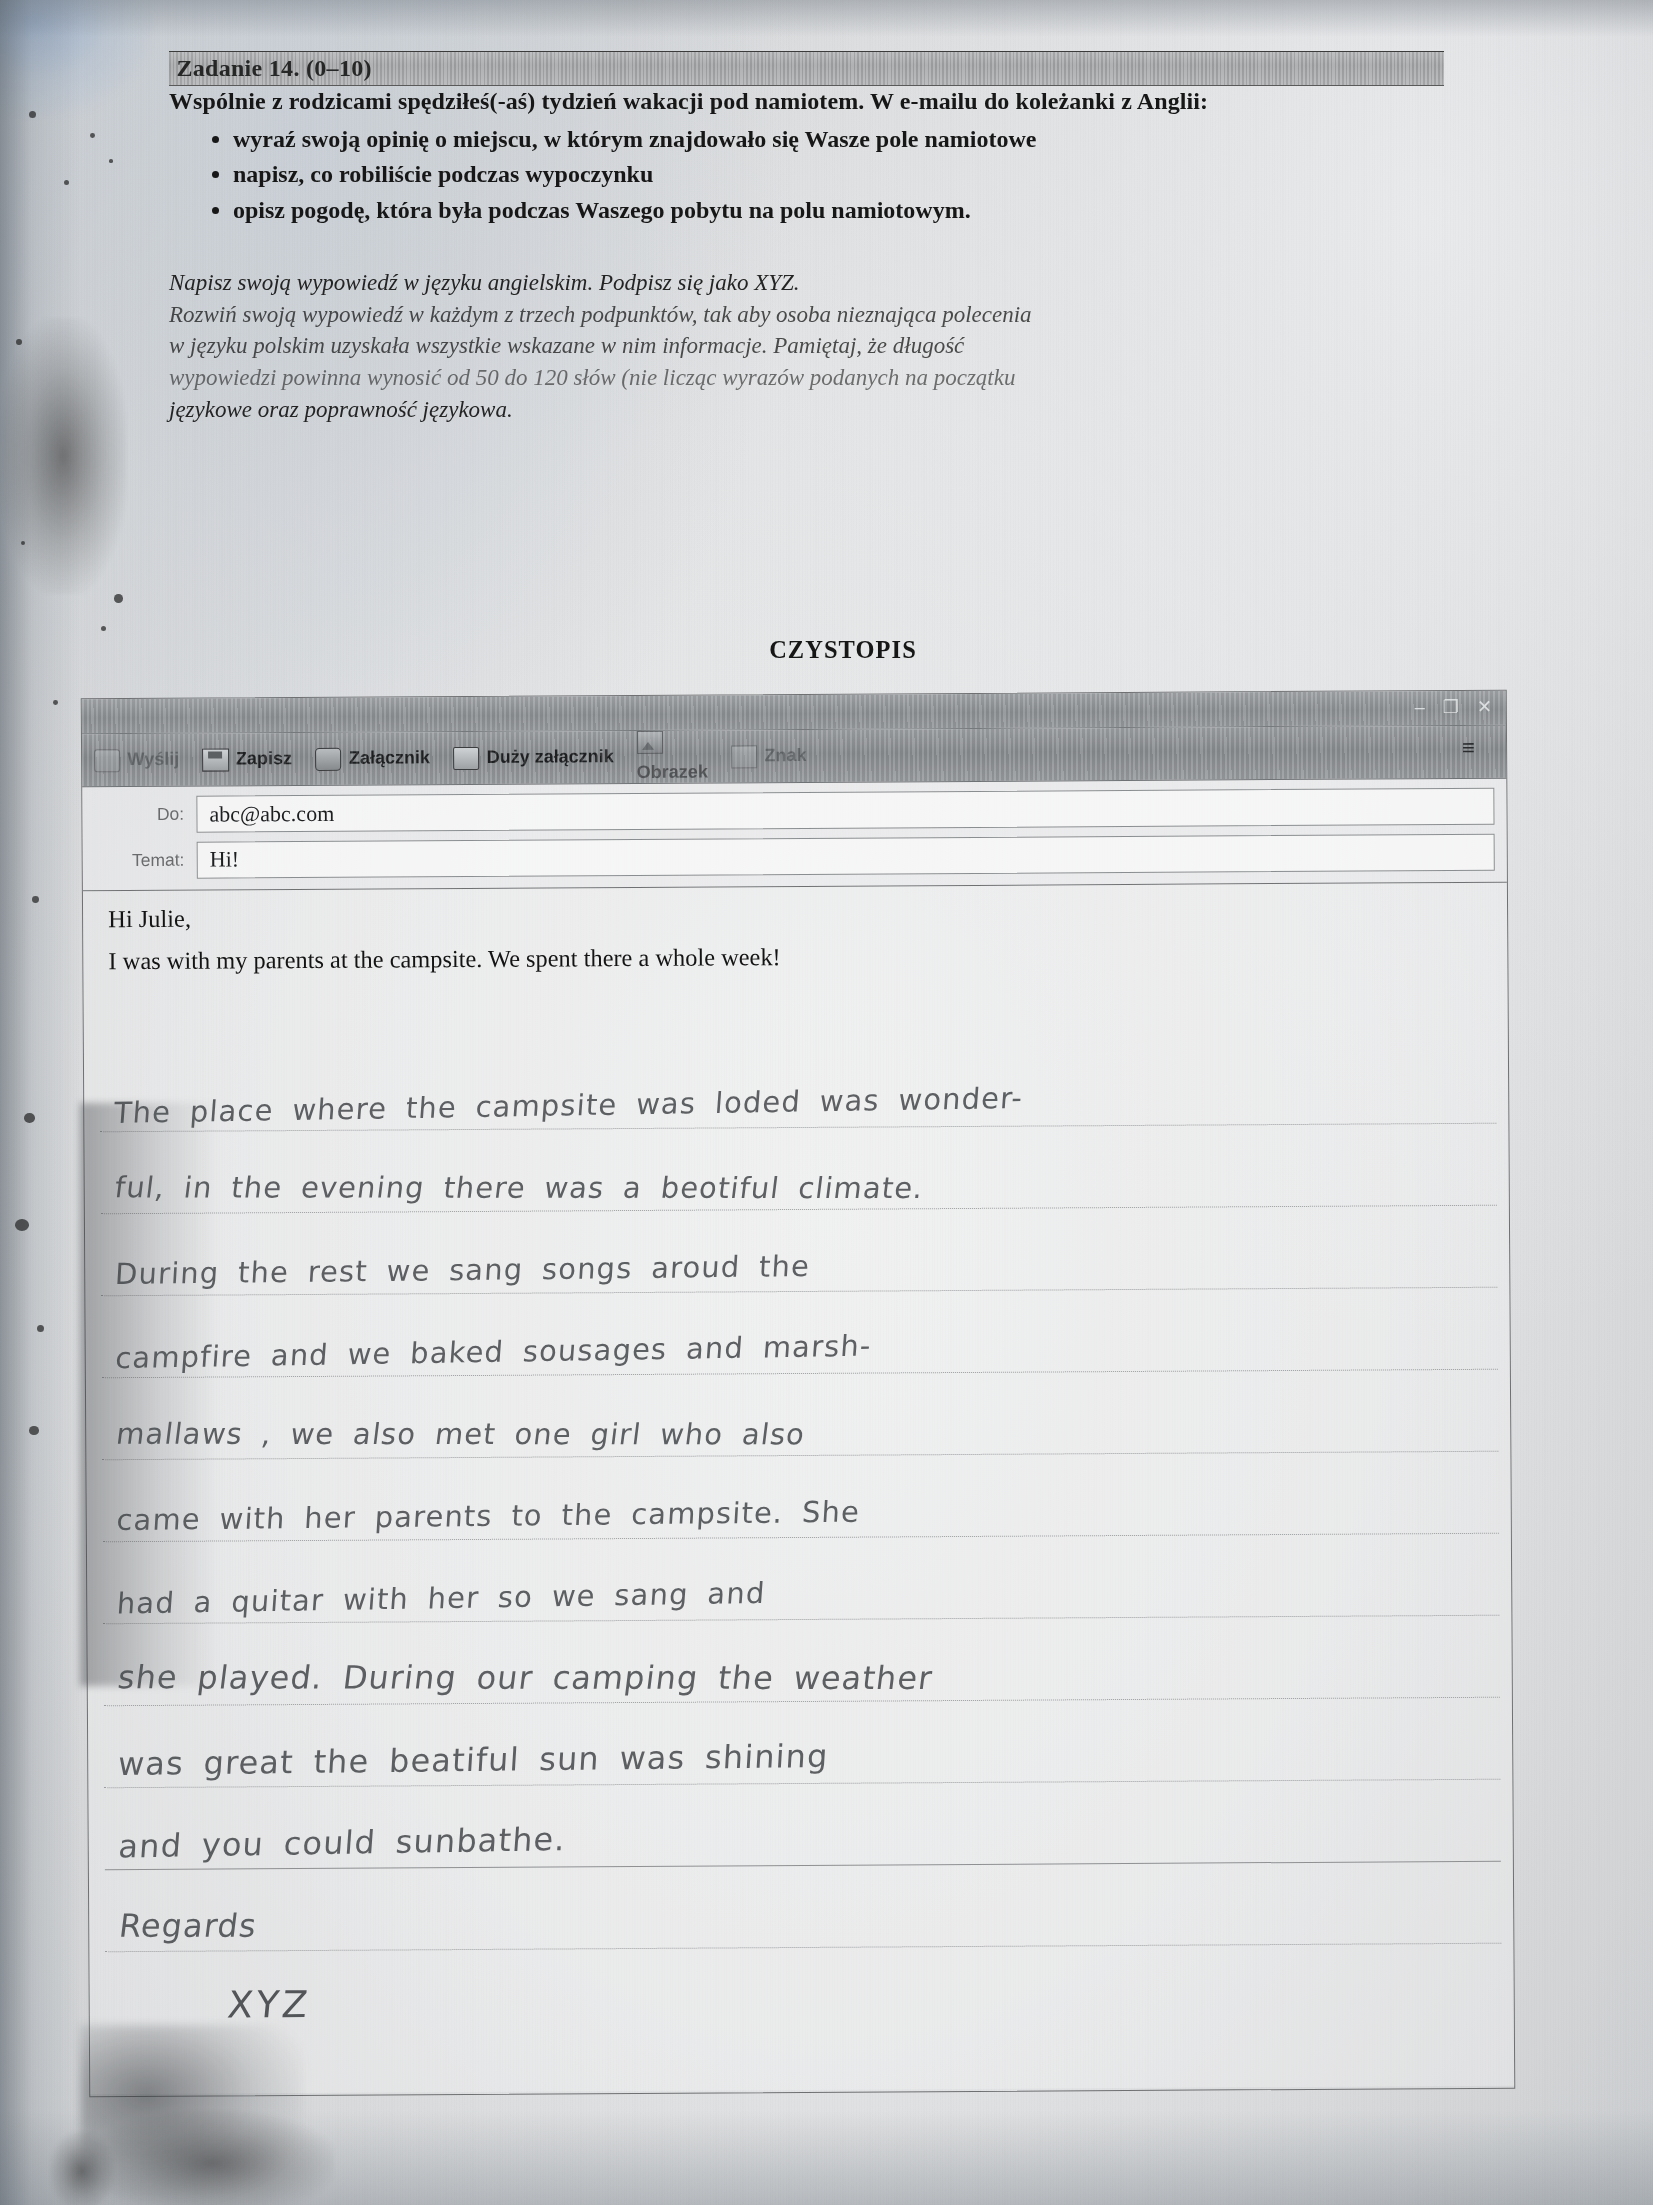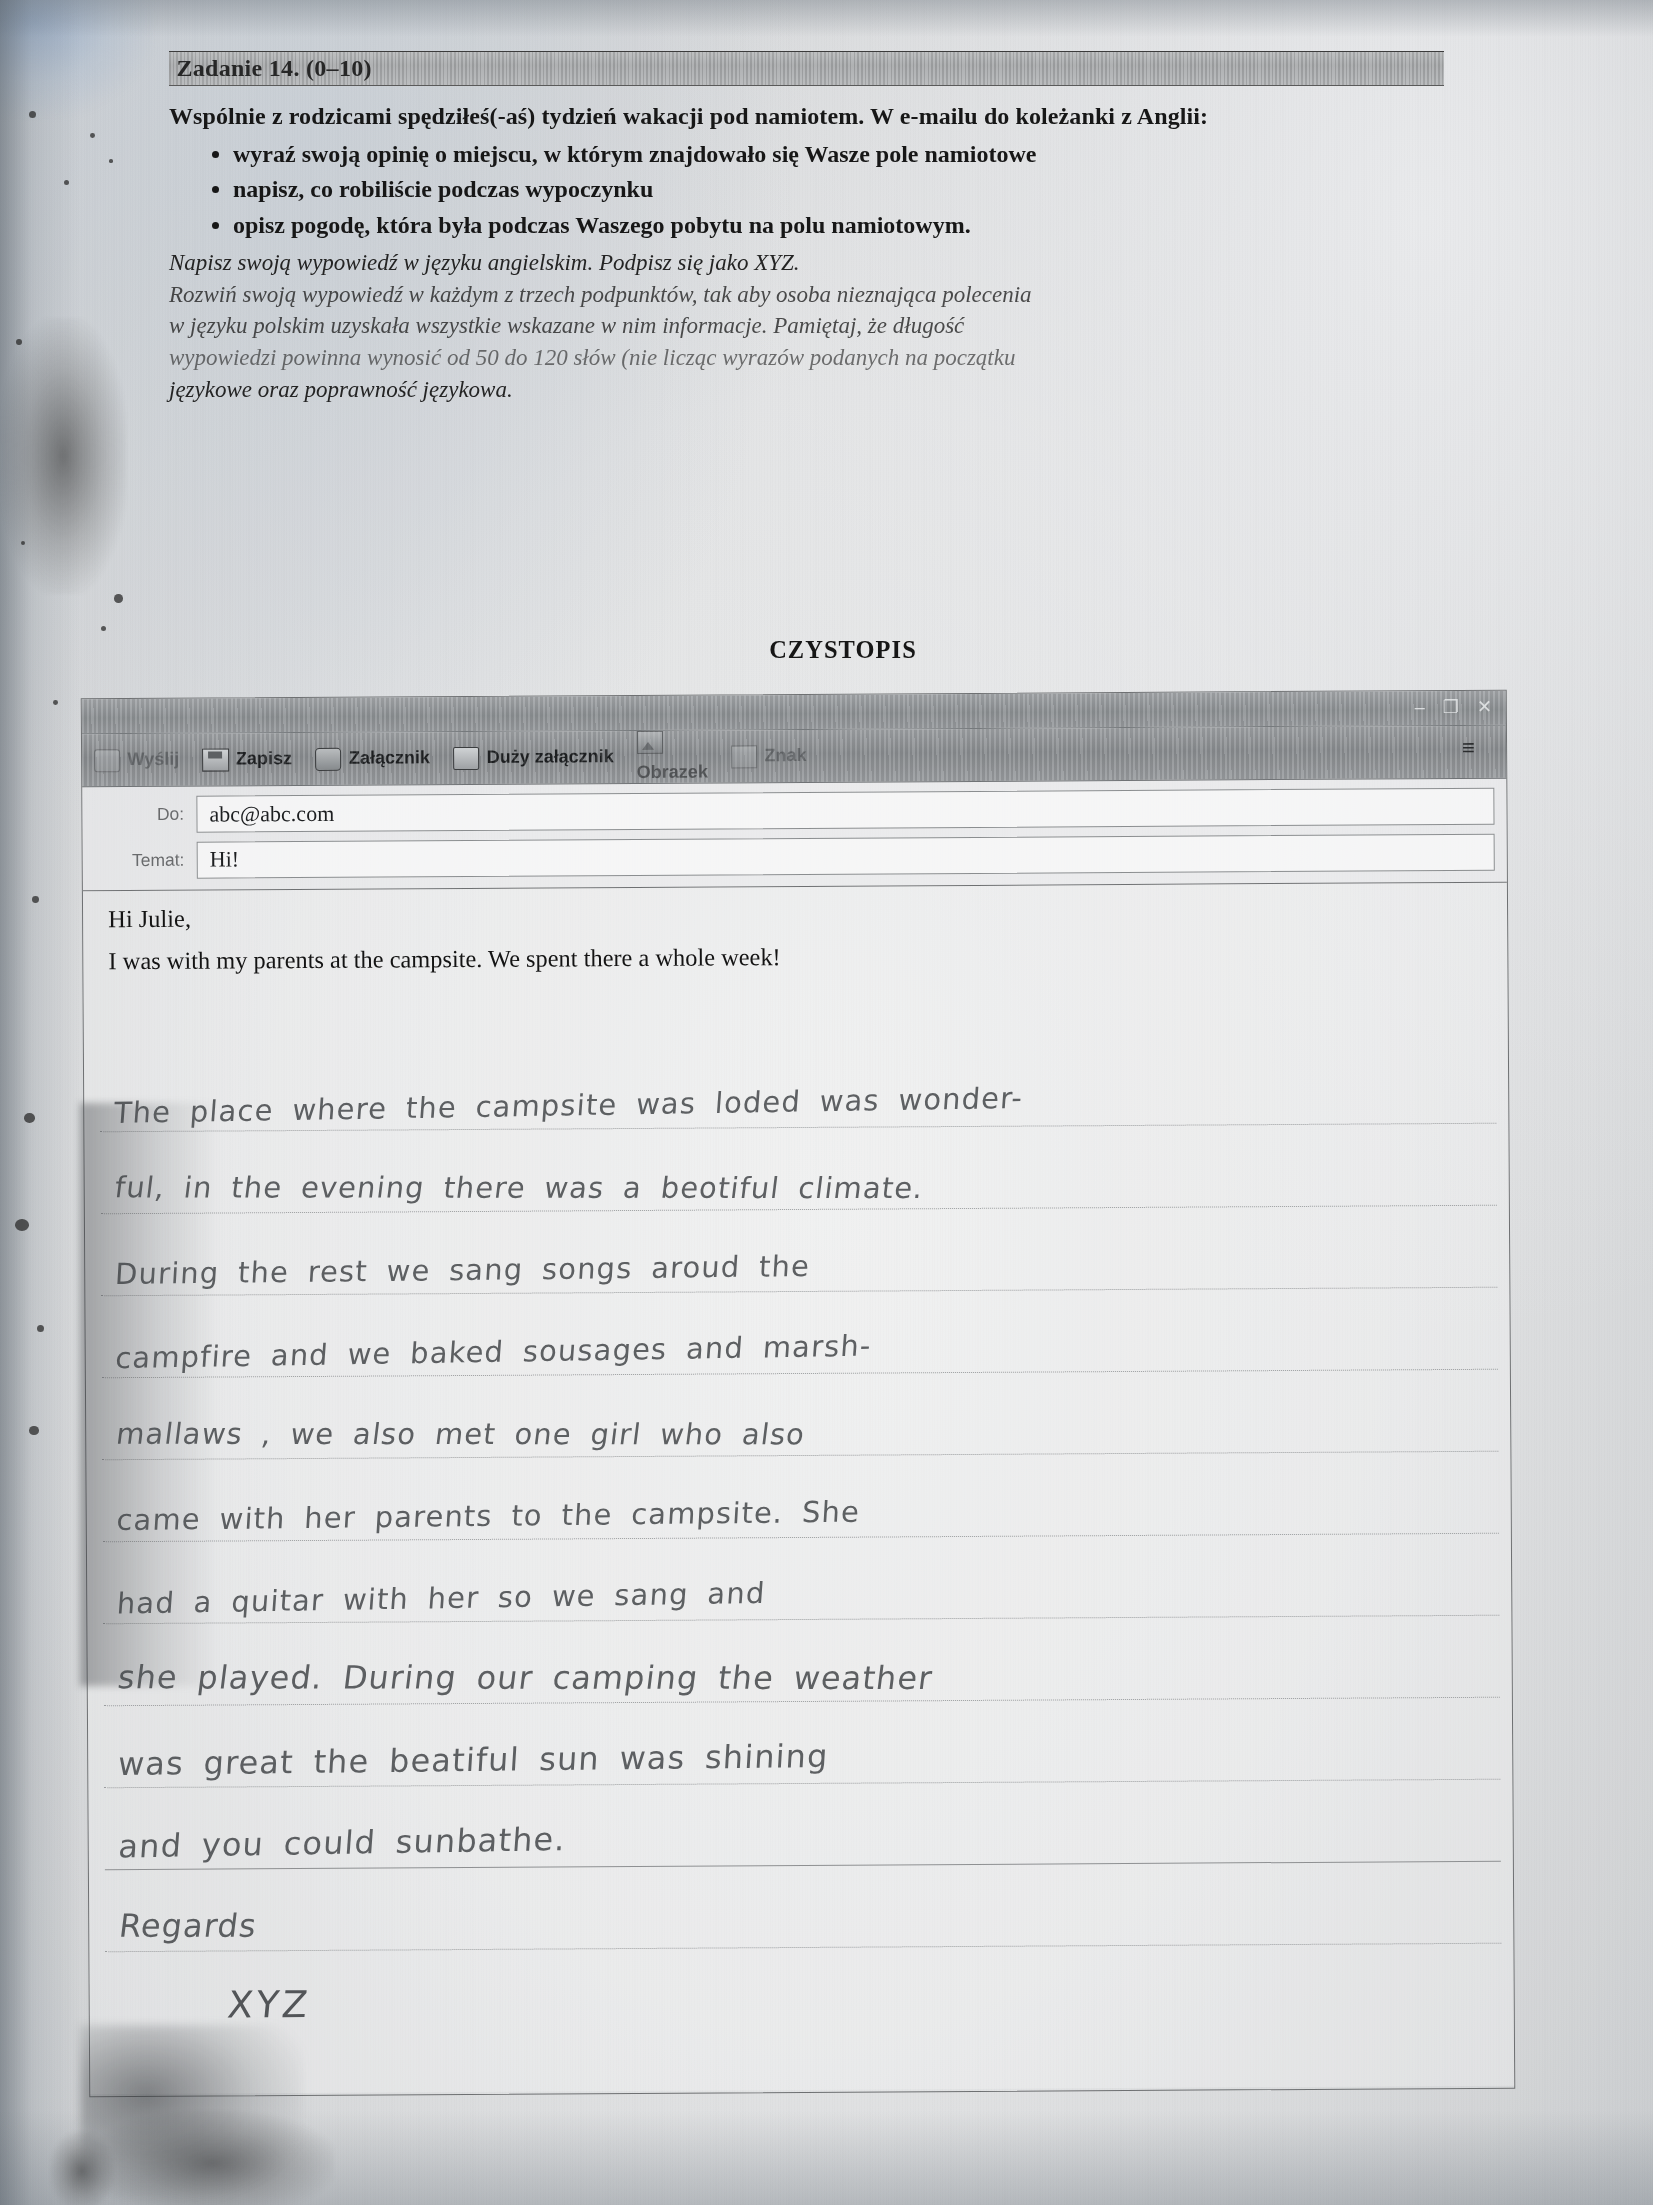--- a/index.html
+++ b/index.html
@@ -85,36 +85,36 @@
     position:absolute; inset:0;
     background: repeating-linear-gradient(90deg, rgba(0,0,0,0.10) 0 1.6px, rgba(255,255,255,0.08) 1.6px 3.7px);
   }
   .task-title {
     position: absolute; left: 7.4px; top: 3.2px;
     font-size: 24px; font-weight: bold; letter-spacing: 0.3px;
     color: #1c1c1c;
     opacity: .92;
   }
   .task-intro {
-    margin-top: 15px;
+    margin-top: 0;
     font-size: 24px;
     font-weight: bold;
     line-height: 1.30;
     letter-spacing: 0.1px;
   }
   ul.bullets {
     margin: 6.4px 0 0 0;
     padding-left: 64px;
     font-size: 24px;
     font-weight: bold;
     line-height: 1.32;
   }
   ul.bullets li { margin-bottom: 4.2px; }
   .task-note {
-    margin-top: 5px;
+    margin-top: 40px;
     font-size: 23px;
     font-style: italic;
     line-height: 1.38;
     color: #242424;
     width: 1267px;
   }
   .fade1 { opacity: .62; }
   .fade2 { opacity: .80; }
 
   .czystopis {

